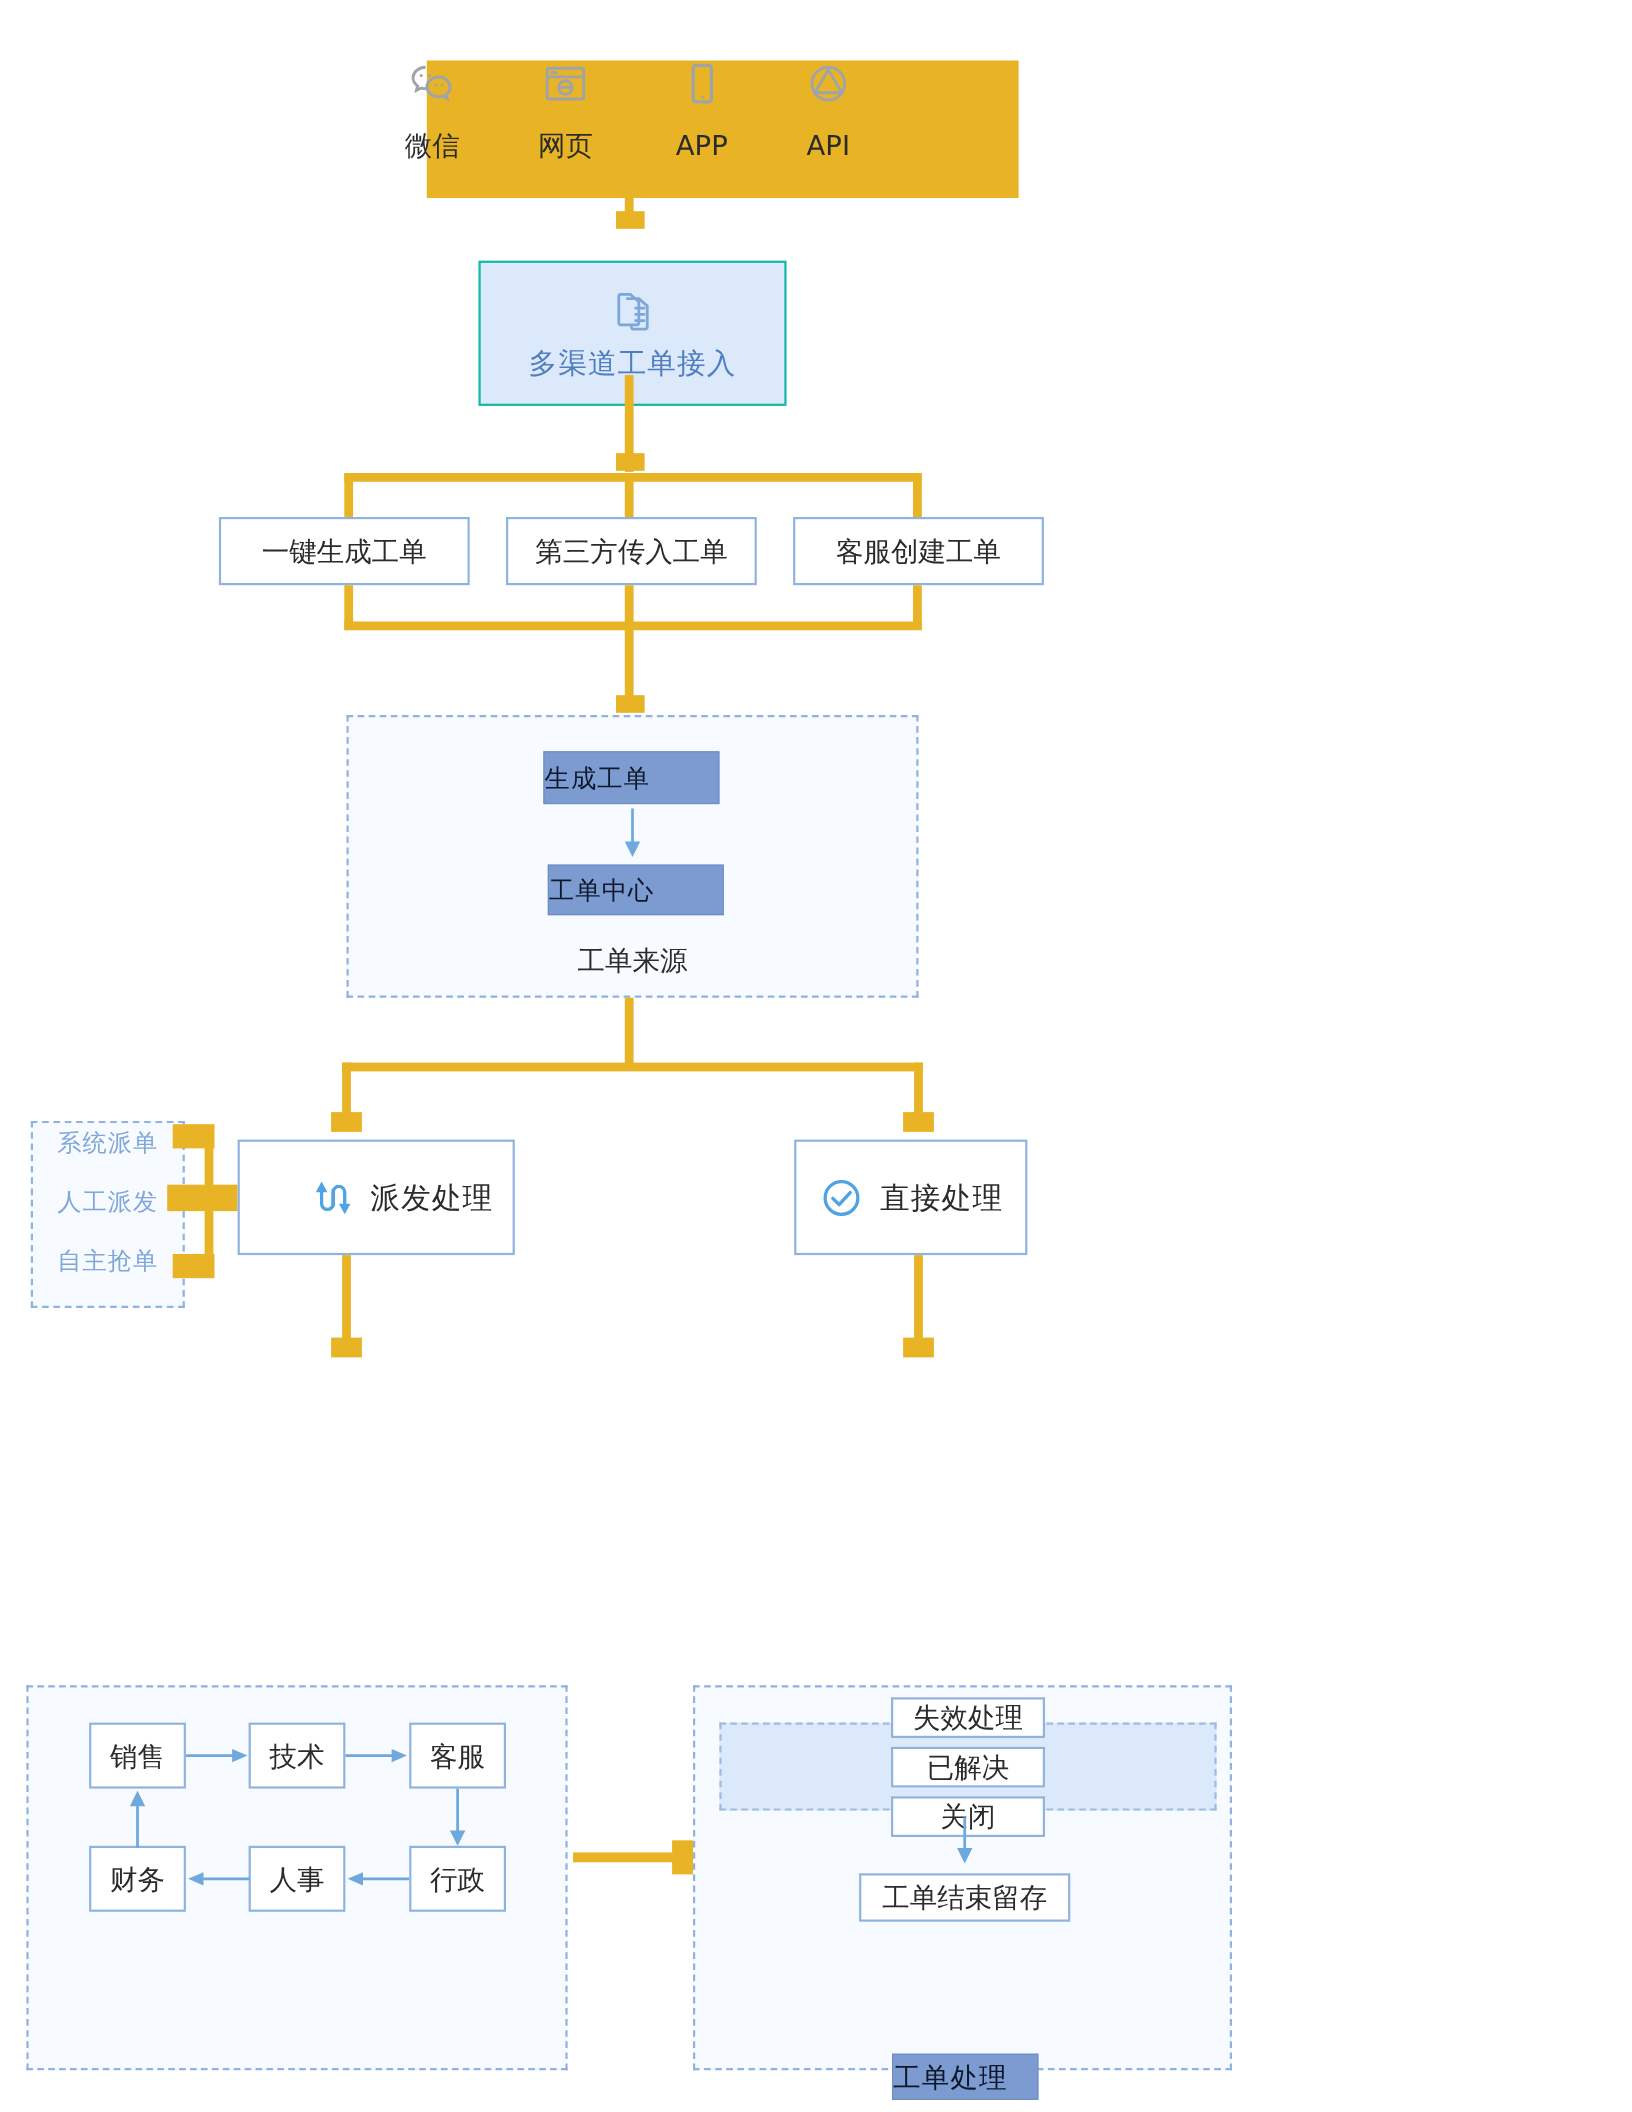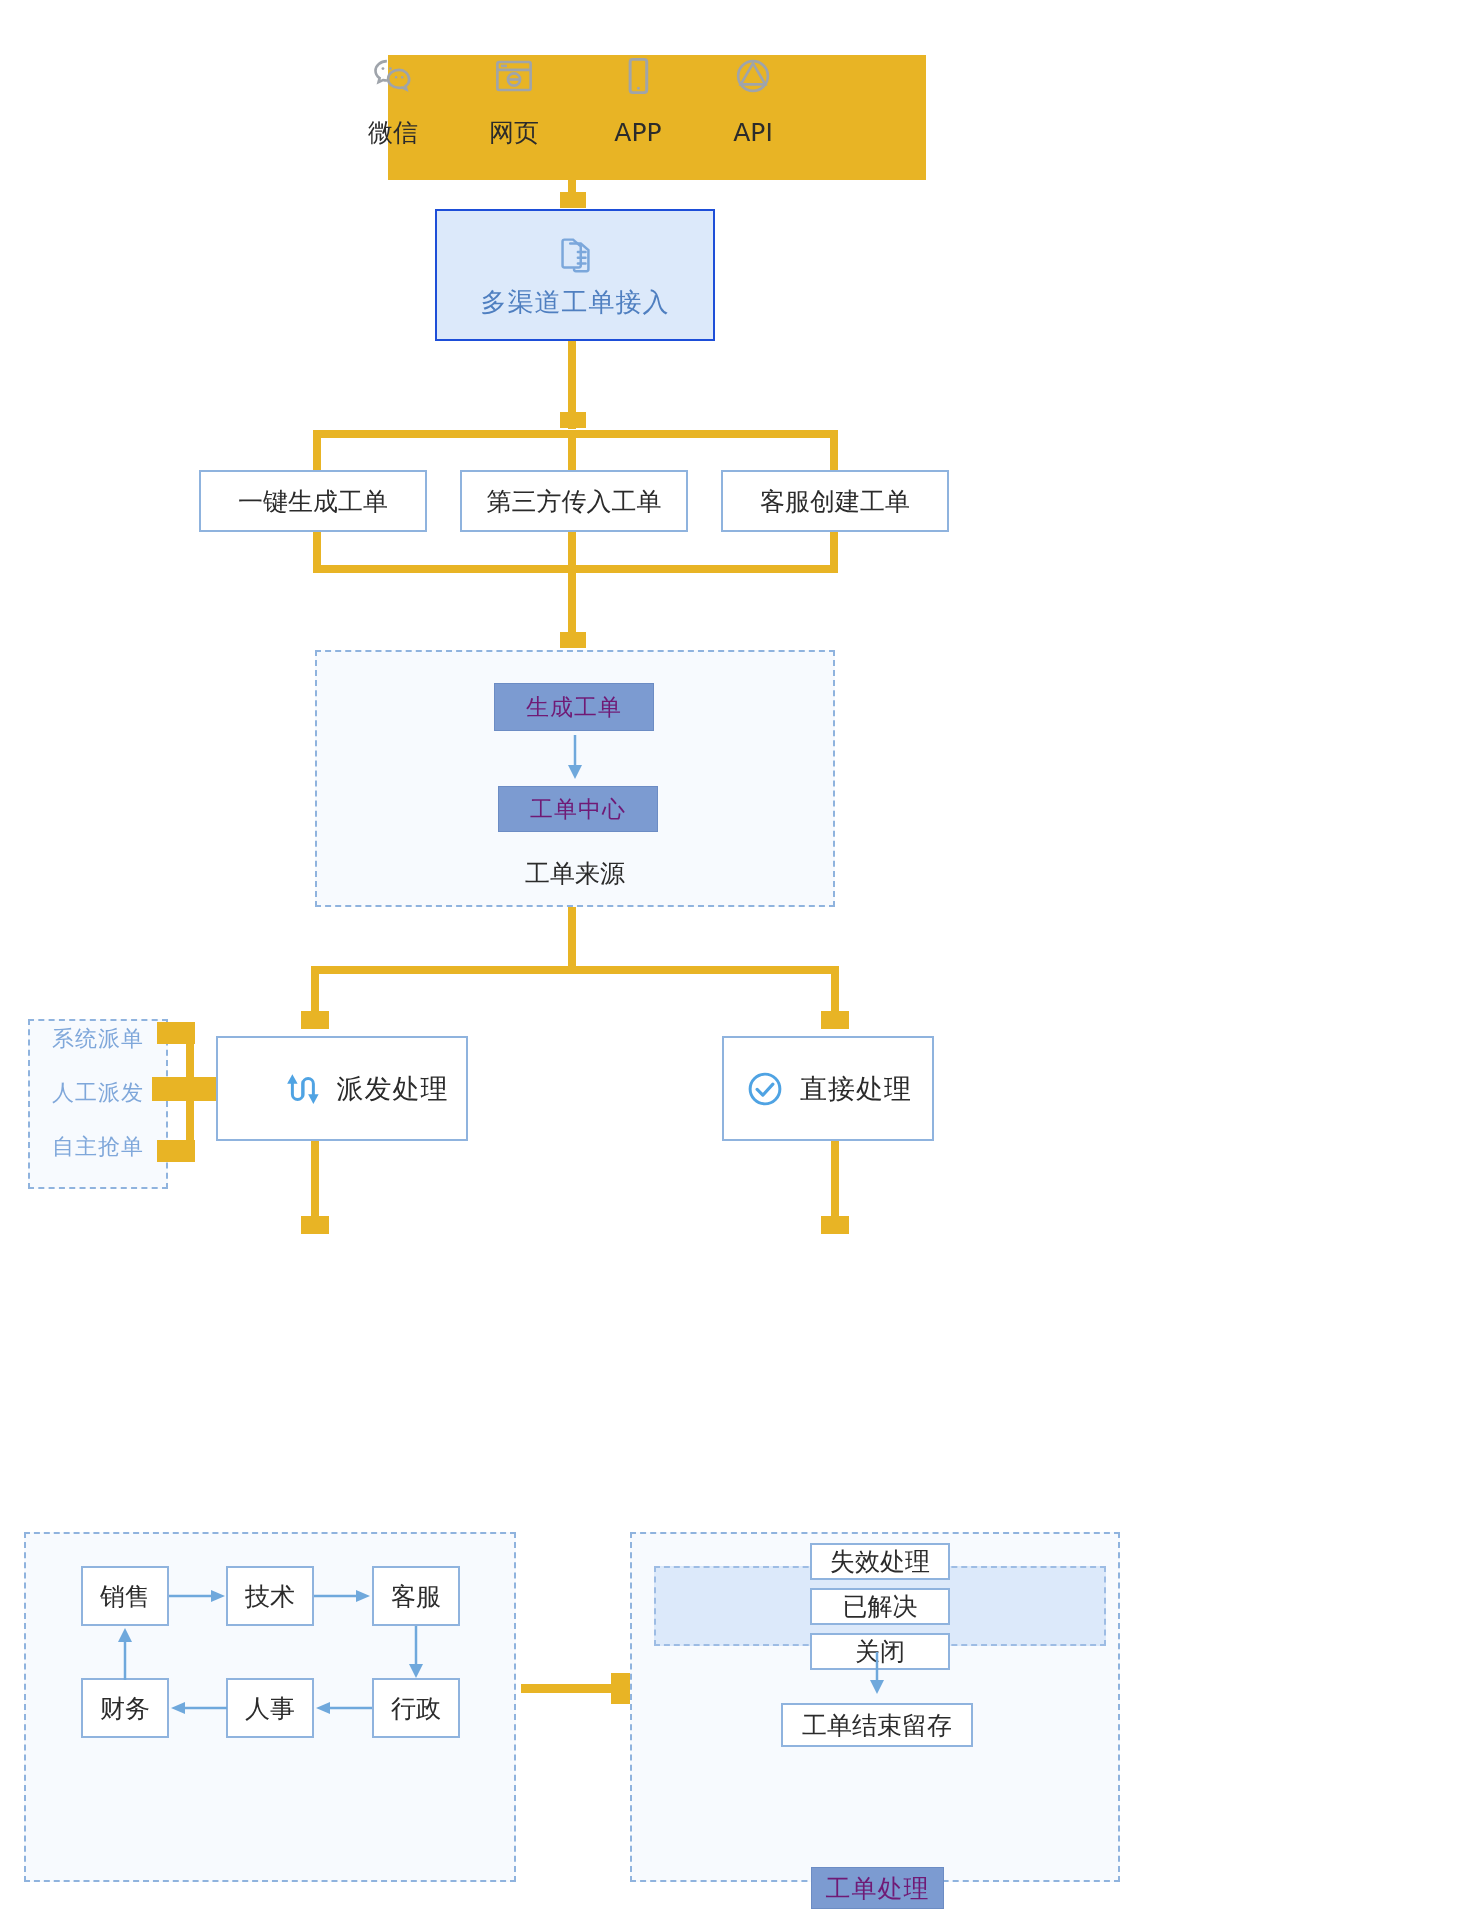--- a/index.html
+++ b/index.html
@@ -16,33 +16,33 @@
   .ybar   { background:#E8B425; }
   .ynub   { background:#E8B425; }
 
   .bluebox {
     border:2px solid #8FB3DE;
     background:#ffffff;
     display:flex; align-items:center; justify-content:center;
     color:#2b2b2b;
   }
   .lightbox {
-    border:2px solid #1d4ed8;
+    border:2px solid #14b8a6;
     background:#DCE9FA;
-    display:flex; flex-direction:column; align-items:center; justify-content:center;
+    display:flex; flex-direction:column; align-items:center; justify-content:center;margin-top:28px;
   }
   .dashpanel {
     border:2px dashed #8FB3DE;
     background:#F7FAFE;
   }
   .fillblue {
     background:#7C9BD1;
     border:1px solid #6C8CC4;
-    color:#701a75;
-    display:flex; align-items:center; justify-content:center;
+    color:#0f172a;
+    display:flex; align-items:center; 
     letter-spacing:1px;
   }
 
   
   #channel-bar {
     left:388px; top:55px; width:538px; height:125px;
     background:#E8B425;
   }
   .channel-item {
     position:absolute; top:-12px; width:120px;

